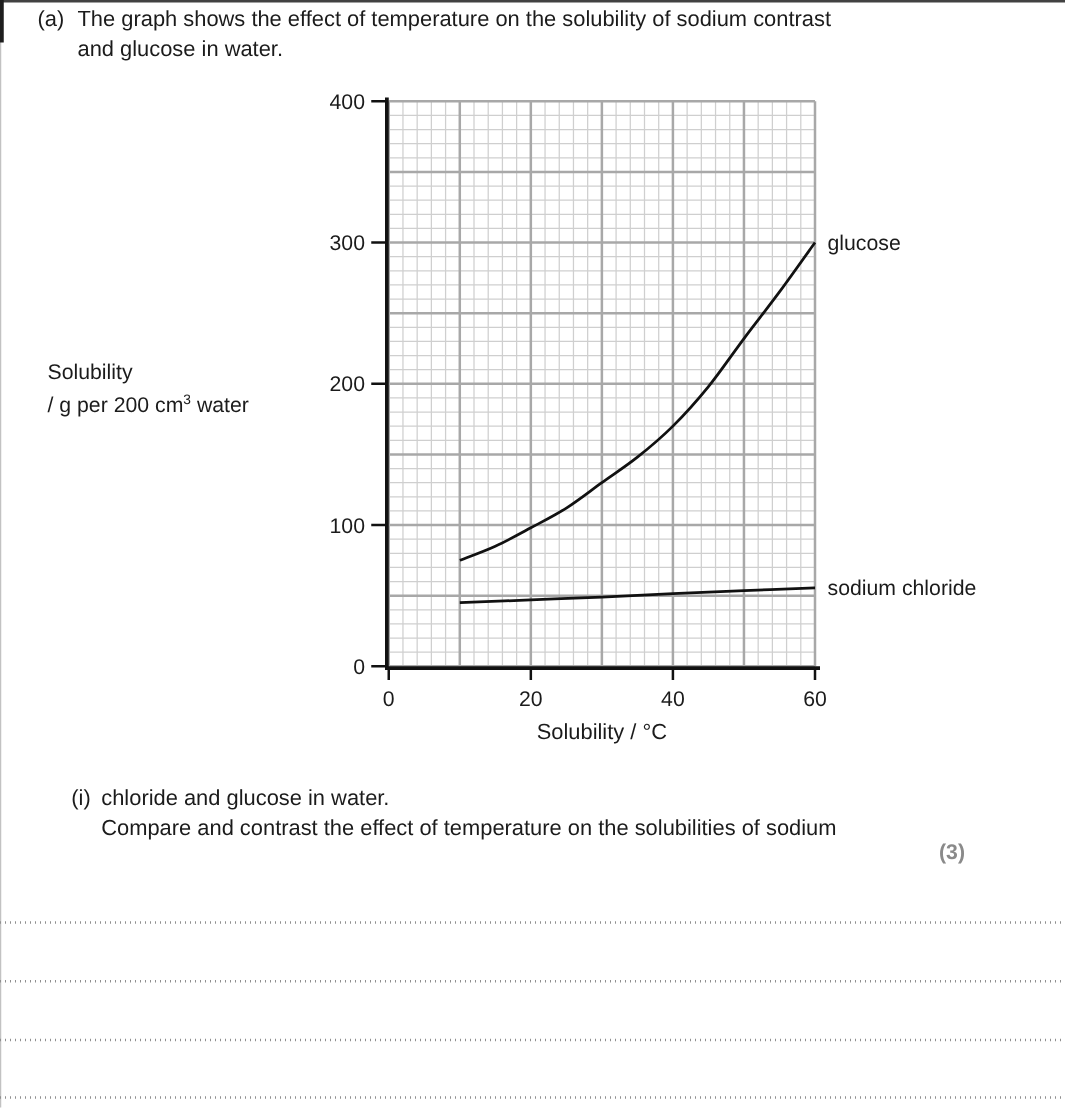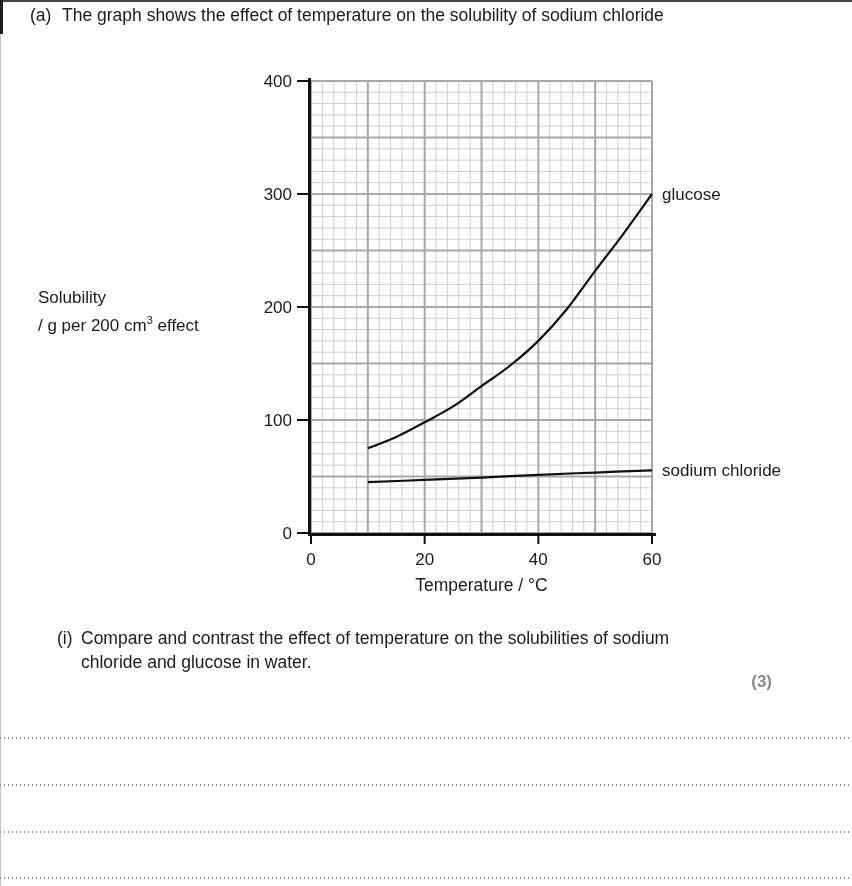--- a/index.html
+++ b/index.html
@@ -44,26 +44,27 @@
 <body>
 
 <div>
 
   <div class="abs top-border"></div>
   <div class="abs left-border"></div>
   <div class="abs corner-mark"></div>
 
   <div class="abs qa-label">(a)</div>
   <div class="abs qa-text">
-    <div>The graph shows the effect of temperature on the solubility of sodium chloride</div>
+    <div>The graph shows the effect of temperature on the solubility of sodium contrast</div>
+    <div>and glucose in water.</div>
   </div>
 
   <div class="abs y-axis-title">
     <div>Solubility</div>
-    <div><span>/ g per 200 cm</span><sup>3</sup><span> effect</span></div>
+    <div><span>/ g per 200 cm</span><sup>3</sup><span> water</span></div>
   </div>
 
   <svg id="chart" class="abs" width="602" height="515">
       <g>
         <line x1="72.36666666666667" y1="15" x2="72.36666666666667" y2="467" stroke="#cfcfcf" stroke-width="1"></line>
         <line x1="83.73333333333333" y1="15" x2="83.73333333333333" y2="467" stroke="#cfcfcf" stroke-width="1"></line>
         <line x1="95.1" y1="15" x2="95.1" y2="467" stroke="#cfcfcf" stroke-width="1"></line>
         <line x1="106.46666666666667" y1="15" x2="106.46666666666667" y2="467" stroke="#cfcfcf" stroke-width="1"></line>
         <line x1="129.2" y1="15" x2="129.2" y2="467" stroke="#cfcfcf" stroke-width="1"></line>
         <line x1="140.56666666666666" y1="15" x2="140.56666666666666" y2="467" stroke="#cfcfcf" stroke-width="1"></line>
@@ -157,26 +158,26 @@
         <text x="288.33333333333337" y="499" text-anchor="middle">40</text>
         <line x1="402" y1="470" x2="402" y2="478" stroke="#111111" stroke-width="2"></line>
         <text x="402" y="499" text-anchor="middle">60</text>
       </g>
       <path d="M117.83333333333334,382.25C122.56944444444446,380.3666666666667 136.77777777777777,375.28166666666664 146.25,370.95C155.72222222222223,366.61833333333334 165.19444444444446,361.34499999999997 174.66666666666669,356.26C184.1388888888889,351.175 193.61111111111111,346.46666666666664 203.08333333333334,340.44C212.55555555555557,334.41333333333336 222.02777777777777,326.88 231.5,320.1C240.97222222222223,313.32000000000005 250.4444444444444,307.29333333333335 259.91666666666663,299.76C269.38888888888886,292.22666666666663 278.86111111111114,284.31666666666666 288.33333333333337,274.9C297.8055555555556,265.4833333333333 307.27777777777777,254.93666666666667 316.75,243.26C326.22222222222223,231.58333333333331 335.69444444444446,217.45833333333331 345.1666666666667,204.83999999999997C354.6388888888889,192.22166666666664 364.1111111111111,180.35666666666668 373.5833333333333,167.55C383.05555555555554,154.74333333333334 397.2638888888889,134.59166666666667 402,128" fill="none" stroke="#111111" stroke-width="2.2"></path>
       <text x="412" y="134">glucose</text>
       <path d="M117.83333333333334,416.15C127.30555555555557,415.7733333333333 155.72222222222223,414.6433333333333 174.66666666666669,413.89C193.61111111111114,413.13666666666666 212.55555555555554,412.47749999999996 231.5,411.63C250.44444444444446,410.7825 269.3888888888889,409.65250000000003 288.33333333333337,408.805C307.2777777777778,407.9575 326.22222222222223,407.29833333333335 345.1666666666667,406.545C364.11111111111114,405.7916666666667 392.52777777777777,404.66166666666663 402,404.28499999999997" fill="none" stroke="#111111" stroke-width="2.2"></path>
       <text x="412" y="410.28499999999997">sodium chloride</text>
     </svg>
 
-  <div class="abs x-axis-title">Temperature / °C</div>
+  <div class="abs x-axis-title">Solubility / °C</div>
 
   <div class="abs qi-label">(i)</div>
   <div class="abs qi-text">
+    <div>chloride and glucose in water.</div>
     <div>Compare and contrast the effect of temperature on the solubilities of sodium</div>
-    <div>chloride and glucose in water.</div>
   </div>
   <div class="abs marks">(3)</div>
 
   <div class="abs answer-line al1"></div>
   <div class="abs answer-line al2"></div>
   <div class="abs answer-line al3"></div>
   <div class="abs answer-line al4"></div>
 
 </div>
 

